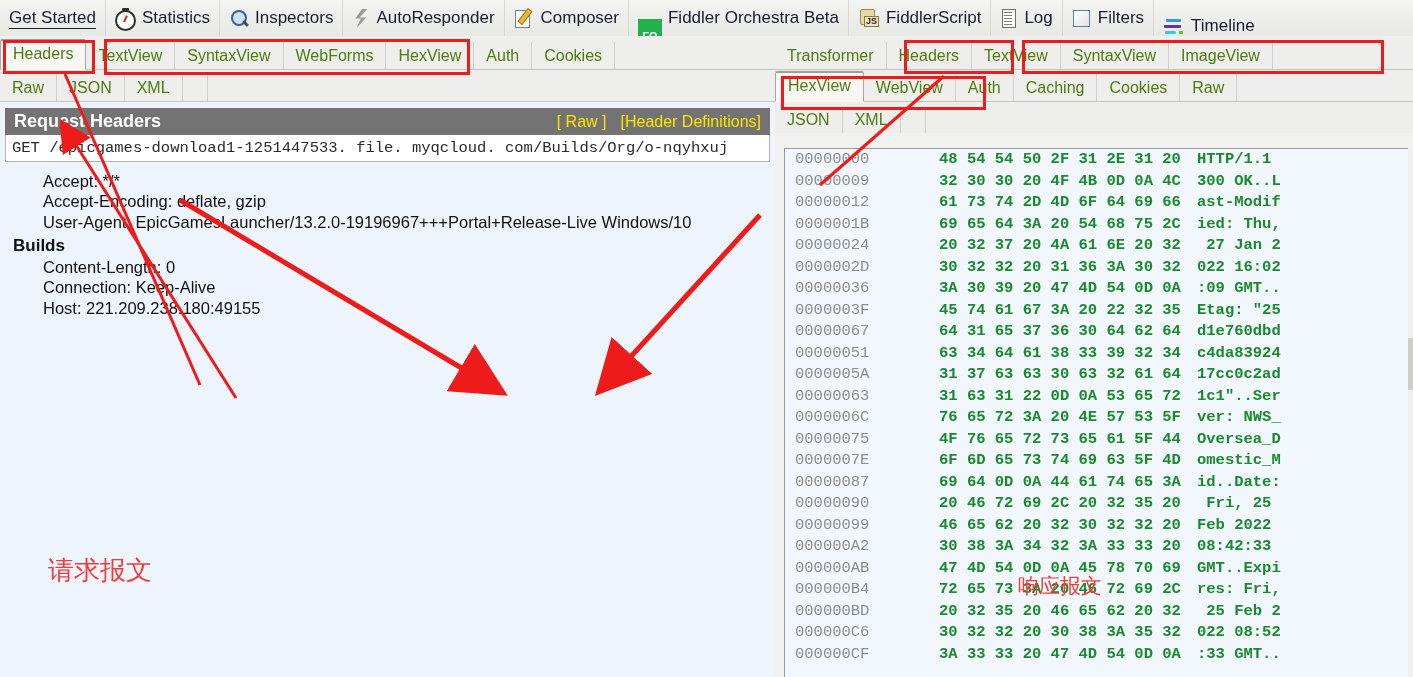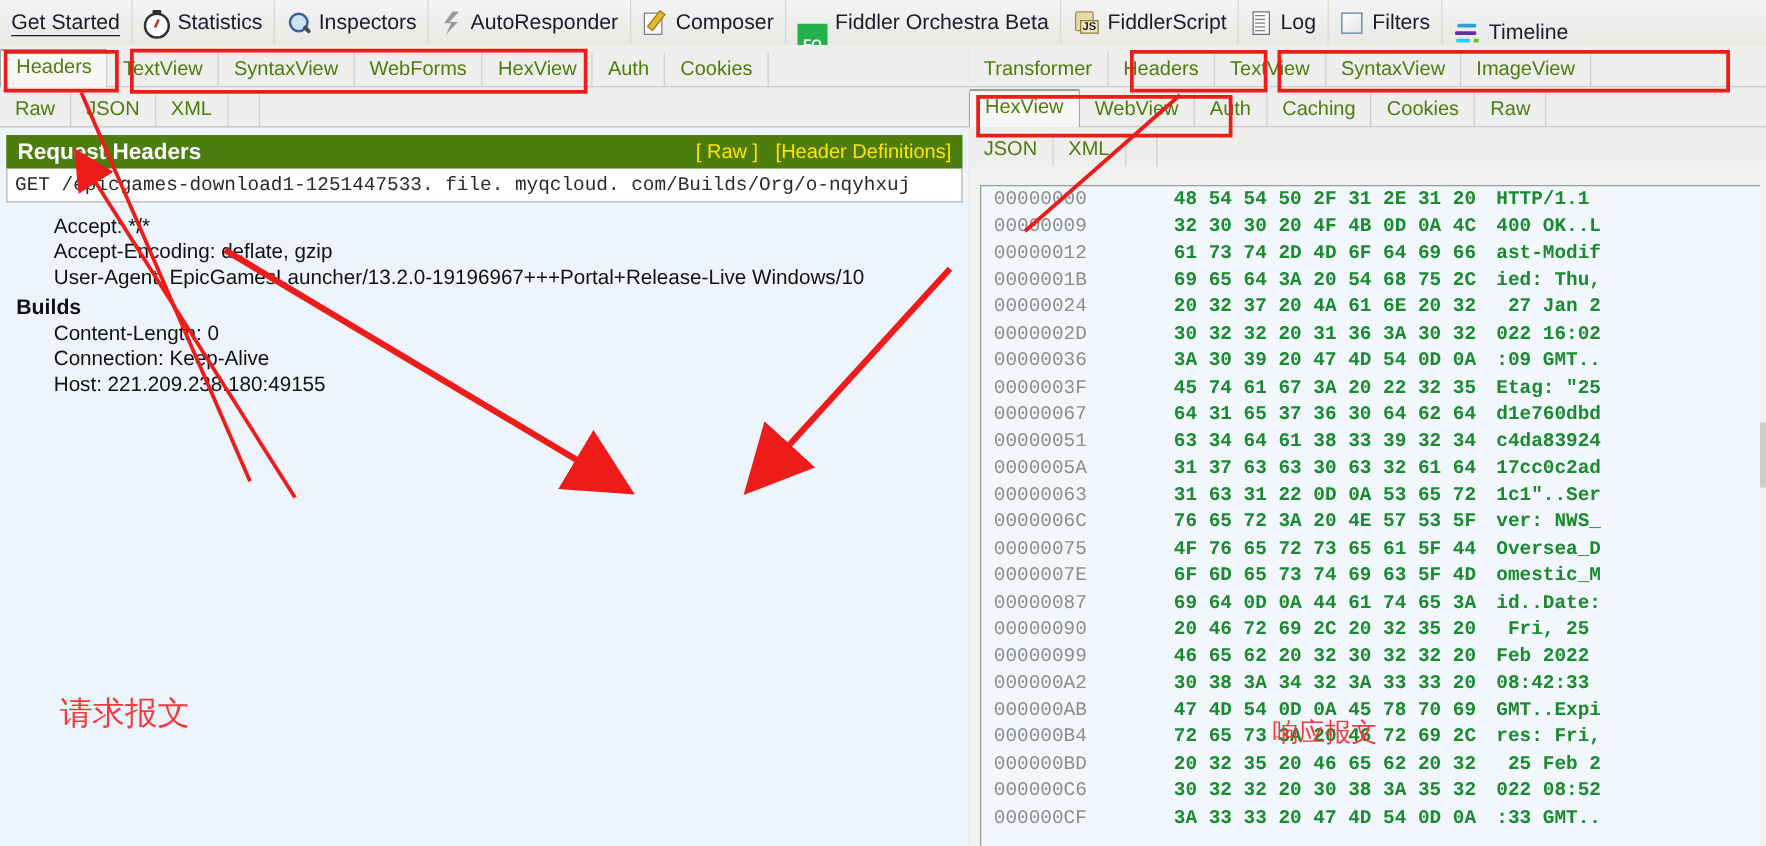--- a/index.html
+++ b/index.html
@@ -80,21 +80,21 @@
   .tab.sel{
     background:#f7f7f5;border:1px solid #a9a9a4;border-bottom:1px solid #f7f7f5;
     border-top:2px solid #9d9d98;height:28px;line-height:26px;margin-bottom:-1px;border-radius:2px 2px 0 0;
   }
   .tab.spacer{border-right:1px solid #cfcfcb;padding:0 10px;color:transparent;}
   .tabstrip .fill{flex:1;border-right:none;}
 
   
   .reqhdr-wrap{position:absolute;left:5px;top:0px;width:765px;}
   .rh-title{
-    height:27px;background:#4d7c0f;display:flex;align-items:center;padding:0 9px;
+    height:27px;background:#737373;display:flex;align-items:center;padding:0 9px;
     color:#ffffff;font-size:18px;font-weight:bold;
   }
   .rh-title .links{margin-left:auto;display:flex;gap:14px;font-size:16px;font-weight:normal;color:#ffe400;}
   .rh-url{
     height:26px;background:#ffffff;border:1px solid #b4b4b0;border-top:none;
     display:flex;align-items:center;padding:0 6px;overflow:hidden;white-space:nowrap;
     font-family:"Liberation Mono","DejaVu Sans Mono",monospace;font-size:15.5px;color:#2a2a2a;
   }
   .rh-body{padding:8px 0 0 8px;font-size:16.5px;color:#111;}
   .rh-group{font-weight:bold;margin:4px 0 2px 0;font-size:17px;}
@@ -245,21 +245,21 @@
     <div class="tabstrip row2" style="border-bottom:none;background:#eeeeec;">
       <div class="tab"><span>JSON</span></div>
       <div class="tab"><span>XML</span></div>
       <div class="tab spacer">.</div>
       <div class="tab fill"></div>
     </div>
   </div>
 
   <div class="hexbox" id="hexbox">
       <div class="hexrow"><span class="hex-off">00000000</span><span class="hex-bytes">48 54 54 50 2F 31 2E 31 20</span><span class="hex-ascii">HTTP/1.1</span></div>
-      <div class="hexrow"><span class="hex-off">00000009</span><span class="hex-bytes">32 30 30 20 4F 4B 0D 0A 4C</span><span class="hex-ascii">400 OK..L</span></div>
+      <div class="hexrow"><span class="hex-off">00000009</span><span class="hex-bytes">32 30 30 20 4F 4B 0D 0A 4C</span><span class="hex-ascii">300 OK..L</span></div>
       <div class="hexrow"><span class="hex-off">00000012</span><span class="hex-bytes">61 73 74 2D 4D 6F 64 69 66</span><span class="hex-ascii">ast-Modif</span></div>
       <div class="hexrow"><span class="hex-off">0000001B</span><span class="hex-bytes">69 65 64 3A 20 54 68 75 2C</span><span class="hex-ascii">ied: Thu,</span></div>
       <div class="hexrow"><span class="hex-off">00000024</span><span class="hex-bytes">20 32 37 20 4A 61 6E 20 32</span><span class="hex-ascii"> 27 Jan 2</span></div>
       <div class="hexrow"><span class="hex-off">0000002D</span><span class="hex-bytes">30 32 32 20 31 36 3A 30 32</span><span class="hex-ascii">022 16:02</span></div>
       <div class="hexrow"><span class="hex-off">00000036</span><span class="hex-bytes">3A 30 39 20 47 4D 54 0D 0A</span><span class="hex-ascii">:09 GMT..</span></div>
       <div class="hexrow"><span class="hex-off">0000003F</span><span class="hex-bytes">45 74 61 67 3A 20 22 32 35</span><span class="hex-ascii">Etag: "25</span></div>
       <div class="hexrow"><span class="hex-off">00000067</span><span class="hex-bytes">64 31 65 37 36 30 64 62 64</span><span class="hex-ascii">d1e760dbd</span></div>
       <div class="hexrow"><span class="hex-off">00000051</span><span class="hex-bytes">63 34 64 61 38 33 39 32 34</span><span class="hex-ascii">c4da83924</span></div>
       <div class="hexrow"><span class="hex-off">0000005A</span><span class="hex-bytes">31 37 63 63 30 63 32 61 64</span><span class="hex-ascii">17cc0c2ad</span></div>
       <div class="hexrow"><span class="hex-off">00000063</span><span class="hex-bytes">31 63 31 22 0D 0A 53 65 72</span><span class="hex-ascii">1c1"..Ser</span></div>

